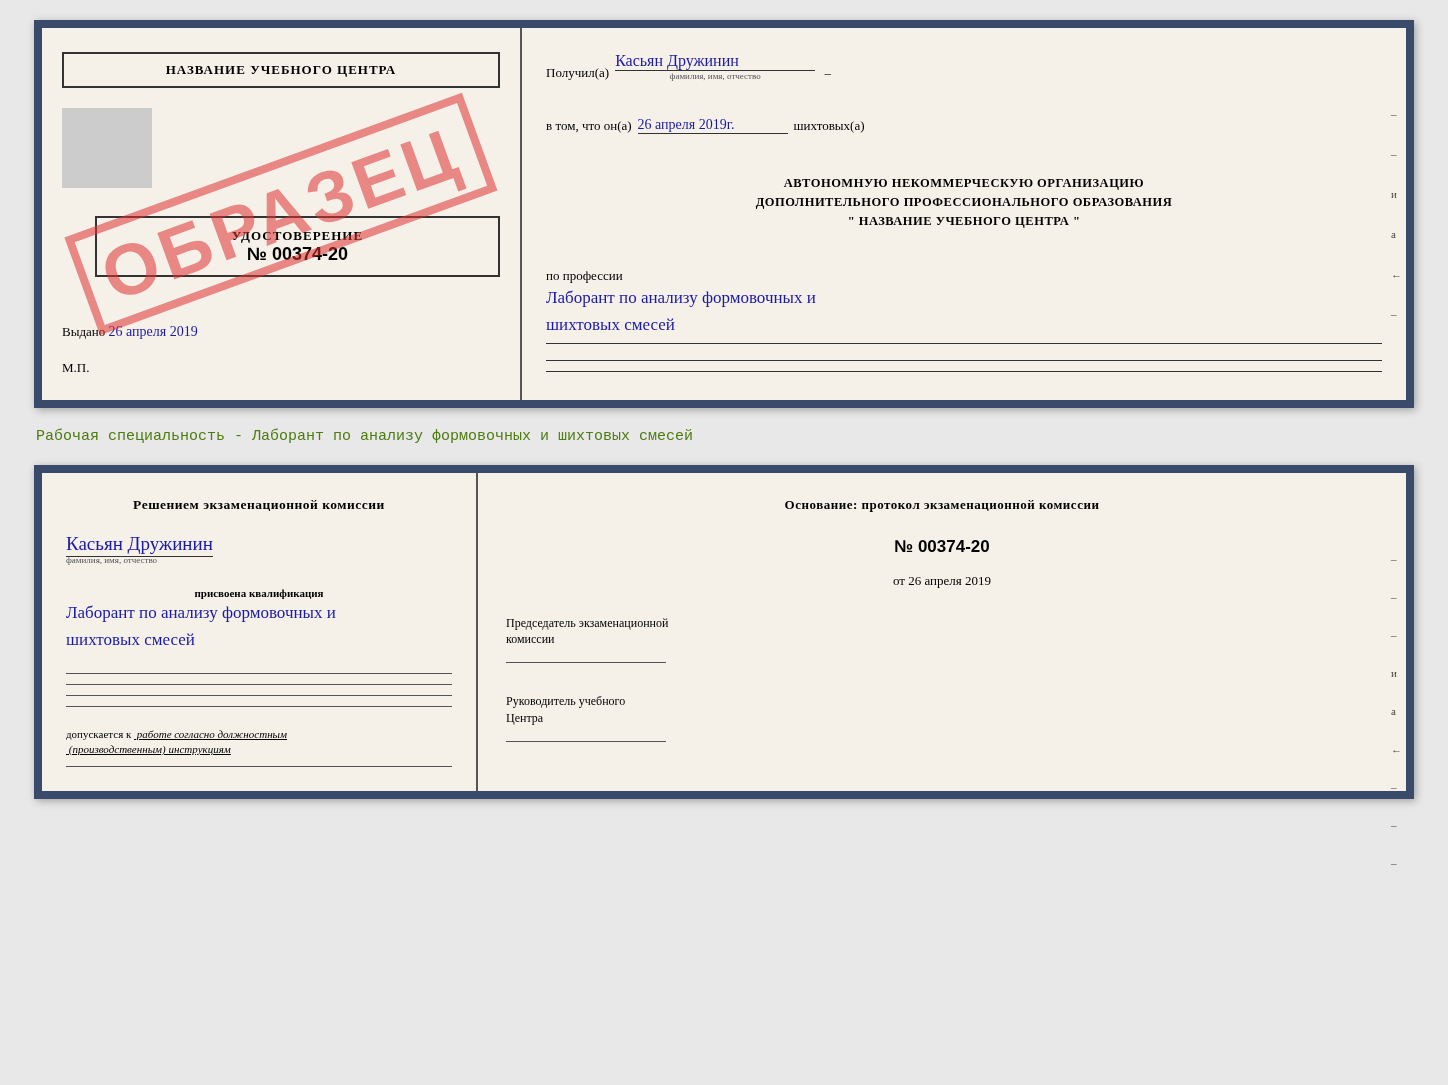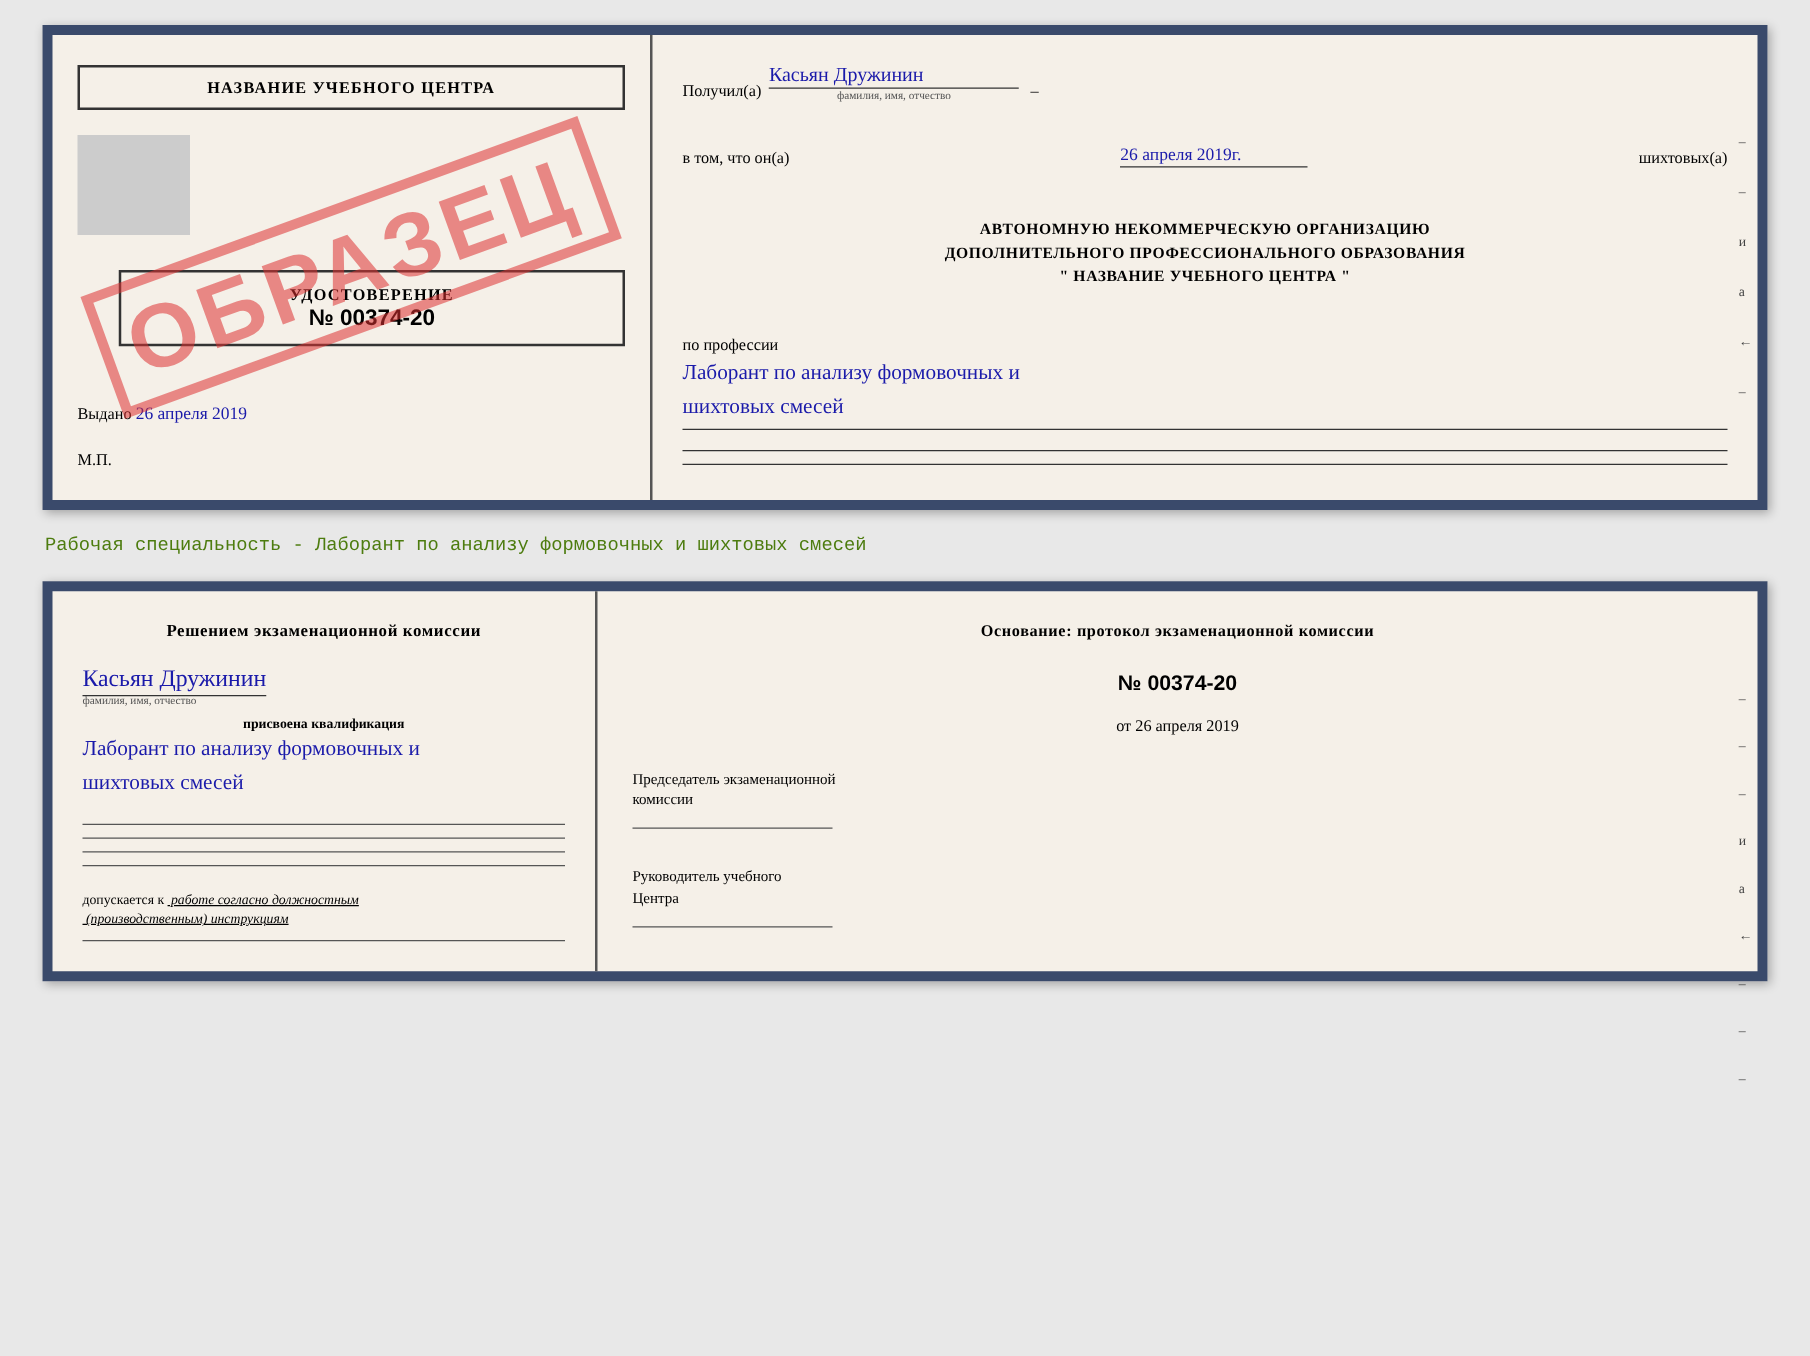--- a/index.html
+++ b/index.html
@@ -348,21 +348,21 @@
 
     <div class="right-line">
       <span class="label">Получил(а)</span>
       <span style="display:inline-flex; flex-direction:column; align-items:center;">
         <span class="handwritten">Касьян Дружинин</span>
         <span class="underline-label">фамилия, имя, отчество</span>
       </span>
       <span>&nbsp;–</span>
     </div>
 
-    <div class="right-line" style="margin-top:8px;justify-content:space-between;">
+    <div class="right-line" style="margin-top:8px;">
       <span class="label">в том, что он(а)</span>
       <span class="handwritten-sm" style="border-bottom:1px solid #333; min-width:150px;">26 апреля 2019г.</span>
       <span>шихтовых(а)</span>
     </div>
 
     <div class="org-block" style="margin-top:12px;">
       <div>АВТОНОМНУЮ НЕКОММЕРЧЕСКУЮ ОРГАНИЗАЦИЮ</div>
       <div>ДОПОЛНИТЕЛЬНОГО ПРОФЕССИОНАЛЬНОГО ОБРАЗОВАНИЯ</div>
       <div>" НАЗВАНИЕ УЧЕБНОГО ЦЕНТРА "</div>
     </div>
@@ -393,21 +393,21 @@
 <div class="bottom-card">
 
   <div class="bottom-left">
     <div class="commission-text">Решением экзаменационной комиссии</div>
 
     <div style="margin-top:12px;">
       <span class="name-hw">Касьян Дружинин</span>
       <div class="name-sublabel">фамилия, имя, отчество</div>
     </div>
 
-    <div style="">
+    <div style="margin-top:14px;">
       <div class="qualification-label">присвоена квалификация</div>
       <div class="qualification-hw">
         Лаборант по анализу формовочных и<br>шихтовых смесей
       </div>
     </div>
 
     <div class="lines-block" style="margin-top:12px;">
       <div class="h-line"></div>
       <div class="h-line"></div>
       <div class="h-line"></div>

